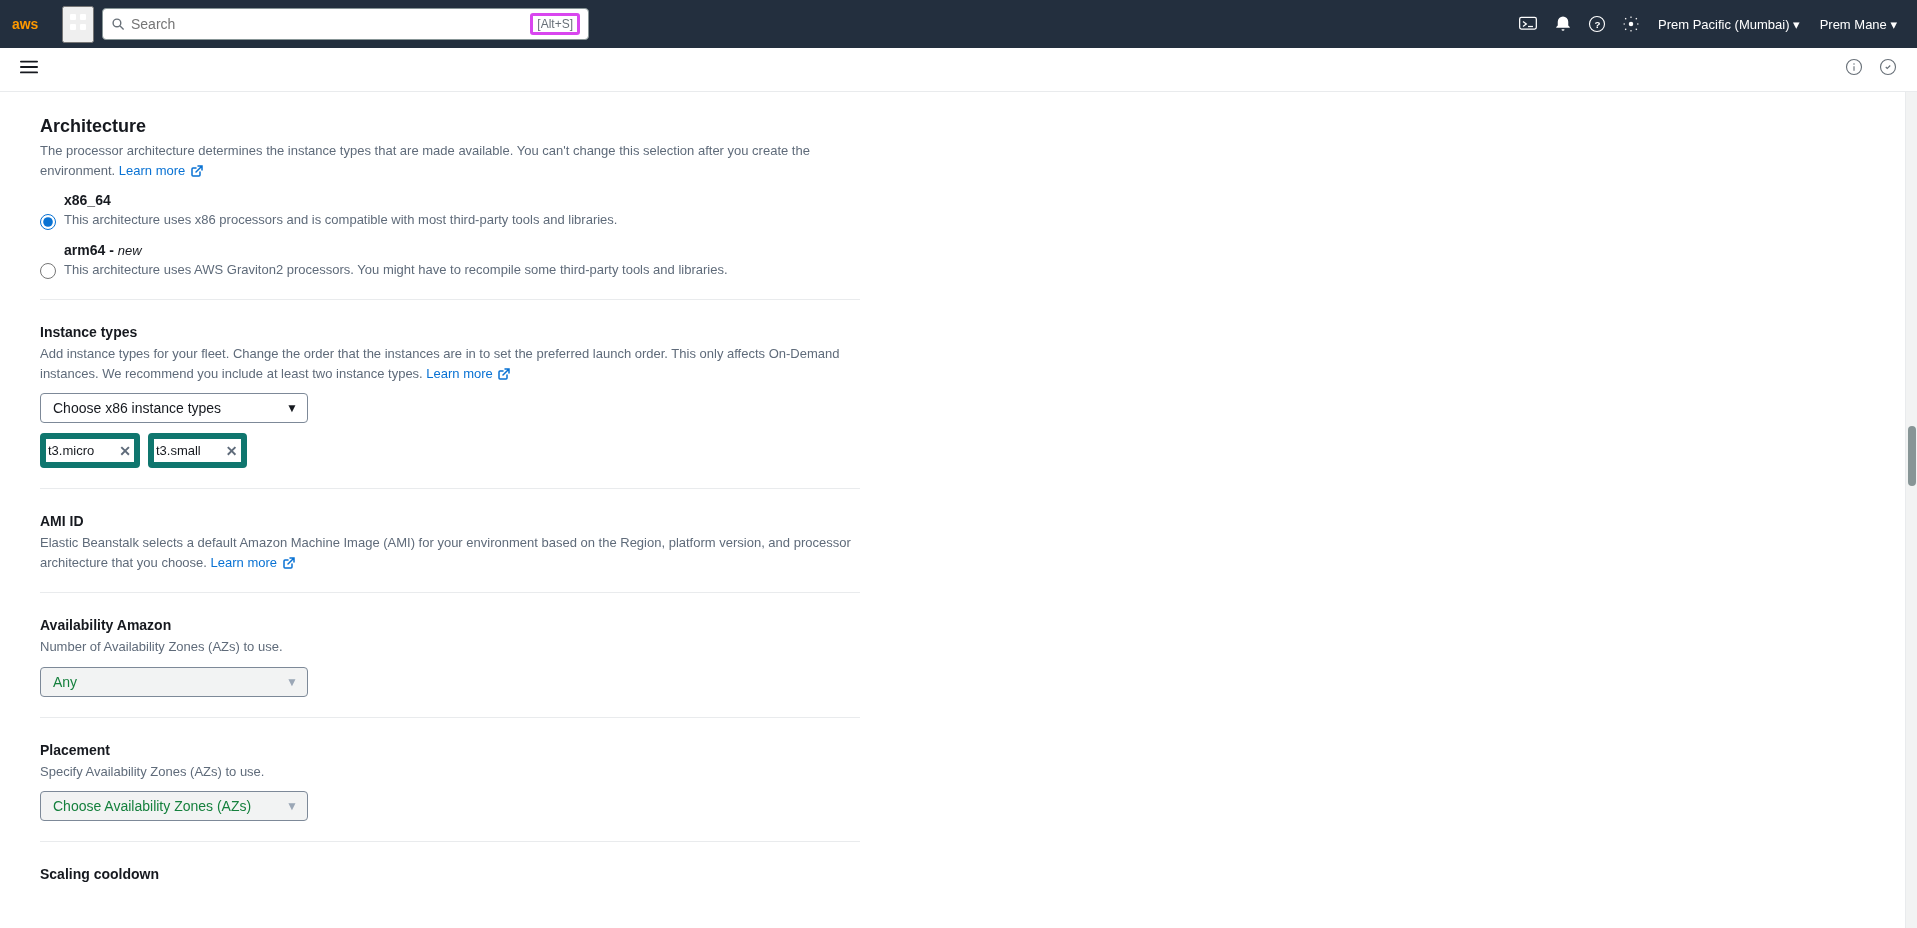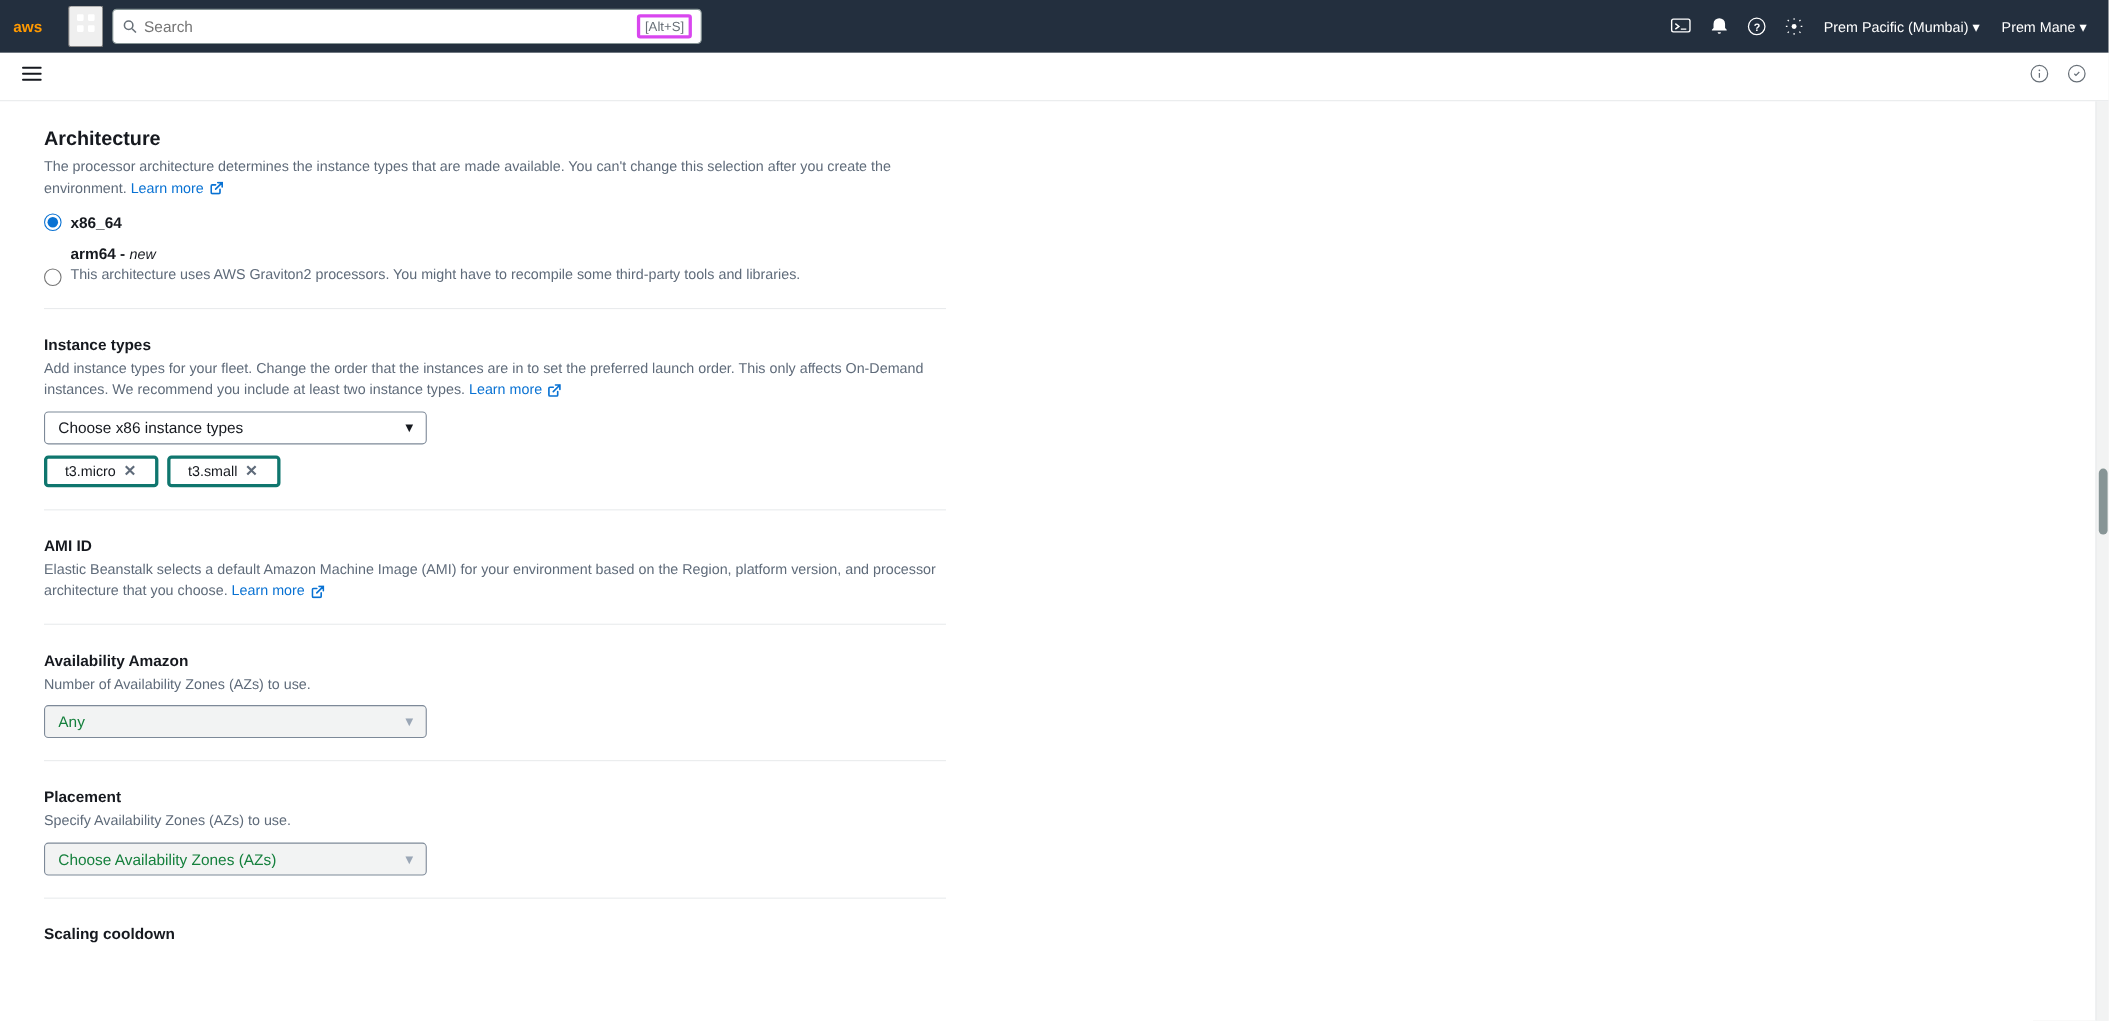--- a/index.html
+++ b/index.html
@@ -27,21 +27,21 @@
       padding: 4px;
     }
     .search-box {
       display: flex;
       align-items: center;
       background: #fff;
       border: 1px solid #879596;
       border-radius: 4px;
       padding: 0 8px;
       height: 32px;
-      width: 536px;
+      width: 487px;
       gap: 6px;
     }
     .search-box input {
       border: none;
       outline: none;
       font-size: 14px;
       flex: 1;
       color: #16191f;
     }
     .search-shortcut {
@@ -233,21 +233,21 @@
       position: relative;
       display: inline-block;
     }
     .select-box {
       border: 1px solid #7d8998;
       border-radius: 4px;
       padding: 6px 32px 6px 12px;
       font-size: 14px;
       color: #16191f;
       background: #fff;
-      width: 348px;
+      width: 268px;
       appearance: none;
       cursor: pointer;
       outline: none;
     }
     .select-box.disabled-select {
       background: #f2f3f3;
       color: #15803d;
       cursor: default;
     }
     .dropdown-arrow {
@@ -264,24 +264,24 @@
     
     .instance-tags {
       display: flex;
       flex-wrap: wrap;
       gap: 8px;
       margin-top: 10px;
     }
     .instance-tag {
       display: flex;
       align-items: center;
-      gap: 6px;
-      border: 3px solid #0f766e;
+      gap: 24px;
+      border: 6px solid #0f766e;
       border-radius: 4px;
-      padding: 4px 16px;
+      padding: 4px 2px;
       font-size: 13px;
       color: #16191f;
       background: #fff;
     }
     .tag-remove {
       cursor: pointer;
       color: #5f6b7a;
       font-size: 14px;
       font-weight: bold;
       line-height: 1;
@@ -412,20 +412,21 @@
             </svg>
           </a>
         </div>
 
         <div class="radio-group">
 
           <label class="radio-option">
             <input type="radio" name="architecture" checked="" style="">
             <div>
               <div class="radio-label">x86_64</div>
+              <div class="radio-desc">This architecture uses x86 processors and is compatible with most third-party tools and libraries.</div>
             </div>
           </label>
 
           <label class="radio-option">
             <input type="radio" name="architecture" style="">
             <div>
               <div class="radio-label">arm64 - <span class="new-badge">new</span></div>
               <div class="radio-desc">This architecture uses AWS Graviton2 processors. You might have to recompile some third-party tools and libraries.</div>
             </div>
           </label>

